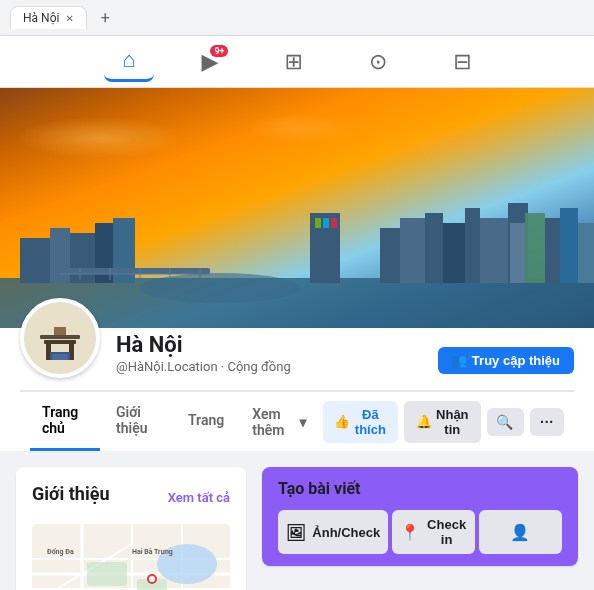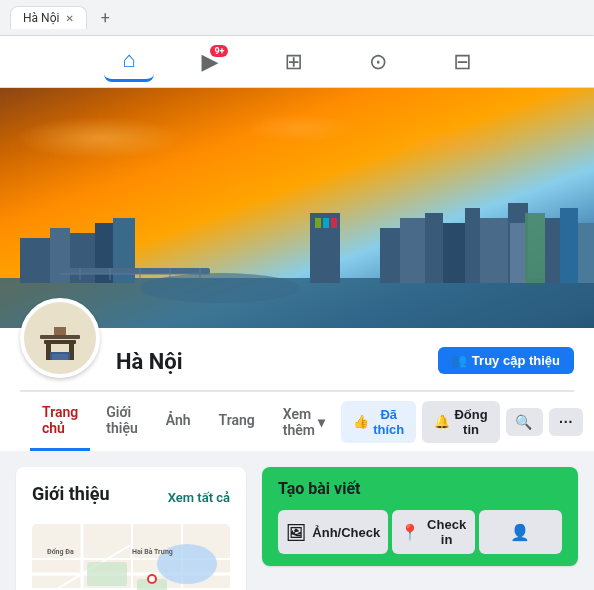--- a/index.html
+++ b/index.html
@@ -31,43 +31,43 @@
     .profile-avatar { width: 80px; height: 80px; border-radius: 50%; border: 4px solid white; margin-top: -30px; overflow: hidden; background: #e4e6eb; flex-shrink: 0; box-shadow: 0 2px 4px rgba(0,0,0,0.2); }
     .profile-info { flex: 1; padding-bottom: 4px; }
     .profile-name { font-size: 22px; font-weight: 700; color: #1c1e21; }
     .profile-sub { font-size: 13px; color: #65676b; margin-top: 2px; }
     .profile-actions { display: flex; gap: 8px; align-items: center; margin-left: auto; padding-bottom: 4px; }
     .btn-primary { background: #1877f2; color: white; border: none; padding: 6px 14px; border-radius: 6px; font-size: 13px; font-weight: 600; cursor: pointer; display: flex; align-items: center; gap: 4px; }
 
     
     .profile-tabs { display: flex; align-items: center; gap: 4px; border-top: 1px solid #e4e6eb; background: white; padding: 0 10px; }
     .tab-item { padding: 12px 12px; font-size: 14px; font-weight: 600; color: #65676b; cursor: pointer; border-bottom: 3px solid transparent; }
-    .tab-item.active { color: #b91c1c; border-bottom: 3px solid #1877f2; }
+    .tab-item.active { color: #000000; border-bottom: 3px solid #1877f2; }
     .tab-more { display: flex; align-items: center; gap: 3px; padding: 10px 12px; font-size: 14px; font-weight: 600; color: #65676b; cursor: pointer; }
     .tab-actions { margin-left: auto; display: flex; gap: 6px; align-items: center; }
     .btn-liked { background: #e7f0fd; color: #1877f2; border: none; padding: 6px 12px; border-radius: 6px; font-size: 13px; font-weight: 600; cursor: pointer; display: flex; align-items: center; gap: 4px; }
     .btn-following { background: #e4e6eb; color: #1c1e21; border: none; padding: 6px 12px; border-radius: 6px; font-size: 13px; font-weight: 600; cursor: pointer; display: flex; align-items: center; gap: 4px; }
     .btn-icon { background: #e4e6eb; color: #1c1e21; border: none; padding: 6px 10px; border-radius: 6px; font-size: 14px; font-weight: 600; cursor: pointer; }
 
     
     .main-content { display: flex; gap: 16px; padding: 16px; }
     .left-col { width: 230px; flex-shrink: 0; }
     .right-col { flex: 1; }
 
     
     .card { background: white; border-radius: 8px; padding: 16px; box-shadow: 0 1px 2px rgba(0,0,0,0.1); margin-bottom: 16px; }
     .card-title { font-size: 18px; font-weight: 700; color: #1c1e21; margin-bottom: 8px; }
-    .card-link { font-size: 13px; color: #0f766e; cursor: pointer; font-weight: 600; }
+    .card-link { font-size: 13px; color: #8b5cf6; cursor: pointer; font-weight: 600; }
     .card-header { display: flex; justify-content: space-between; align-items: center; margin-bottom: 12px; }
 
     
     .map-container { width: 100%; height: 100px; background: #e8e0d5; border-radius: 6px; margin-bottom: 8px; overflow: hidden; position: relative; }
 
     
-    .create-post { background: #22c55e; border-radius: 8px; padding: 12px 16px; box-shadow: 0 1px 2px rgba(0,0,0,0.1); margin-bottom: 16px; }
+    .create-post { background: #8b5cf6; border-radius: 8px; padding: 12px 16px; box-shadow: 0 1px 2px rgba(0,0,0,0.1); margin-bottom: 16px; }
     .create-post-title { font-size: 16px; font-weight: 700; color: #1c1e21; margin-bottom: 12px; }
     .create-post-actions { display: flex; gap: 4px; }
     .post-action-btn { flex: 1; display: flex; align-items: center; justify-content: center; gap: 6px; padding: 7px 8px; border-radius: 6px; font-size: 13px; font-weight: 600; cursor: pointer; border: none; background: #e4e6eb; color: #1c1e21; }
     .post-action-btn .icon { font-size: 16px; }
   </style>
 </head>
 <body>
 
 <div class="browser-chrome">
   <div class="browser-tab">
@@ -150,54 +150,52 @@
         <rect x="16" y="33" width="40" height="4" fill="#5a4a3a" rx="1"></rect>
         <rect x="22" y="42" width="5" height="16" fill="#4a3a2a"></rect>
         <rect x="45" y="42" width="5" height="16" fill="#4a3a2a"></rect>
         <rect x="26" y="50" width="20" height="8" fill="#3a5a8a" rx="1"></rect>
         <rect x="28" y="52" width="16" height="6" fill="#4a6a9a" rx="1"></rect>
         <rect x="30" y="25" width="12" height="8" fill="#8a6a4a"></rect>
       </svg>
     </div>
     <div class="profile-info">
       <div class="profile-name">Hà Nội</div>
+      <div class="profile-sub">@HàNội.Location · Cộng đồng</div>
     </div>
     <div class="profile-actions">
       <button class="btn-primary">
         <span>👥</span>
         <span>Truy cập thiệu</span>
       </button>
     </div>
   </div>
 
   <div class="profile-tabs">
     <div class="tab-item active">
       <span>Trang chủ</span>
     </div>
     <div class="tab-item">
       <span>Giới thiệu</span>
     </div>
     <div class="tab-item">
-      <span>Ảnh</span>
-    </div>
-    <div class="tab-item">
       <span>Trang</span>
     </div>
     <div class="tab-more">
       <span>Xem thêm</span>
       <span>▾</span>
     </div>
     <div class="tab-actions">
       <button class="btn-liked">
         <span>👍</span>
         <span>Đã thích</span>
       </button>
       <button class="btn-following">
         <span>🔔</span>
-        <span>Đống tin</span>
+        <span>Nhận tin</span>
       </button>
       <button class="btn-icon">
         <span>🔍</span>
       </button>
       <button class="btn-icon">
         <span>···</span>
       </button>
     </div>
   </div>
 </div>

